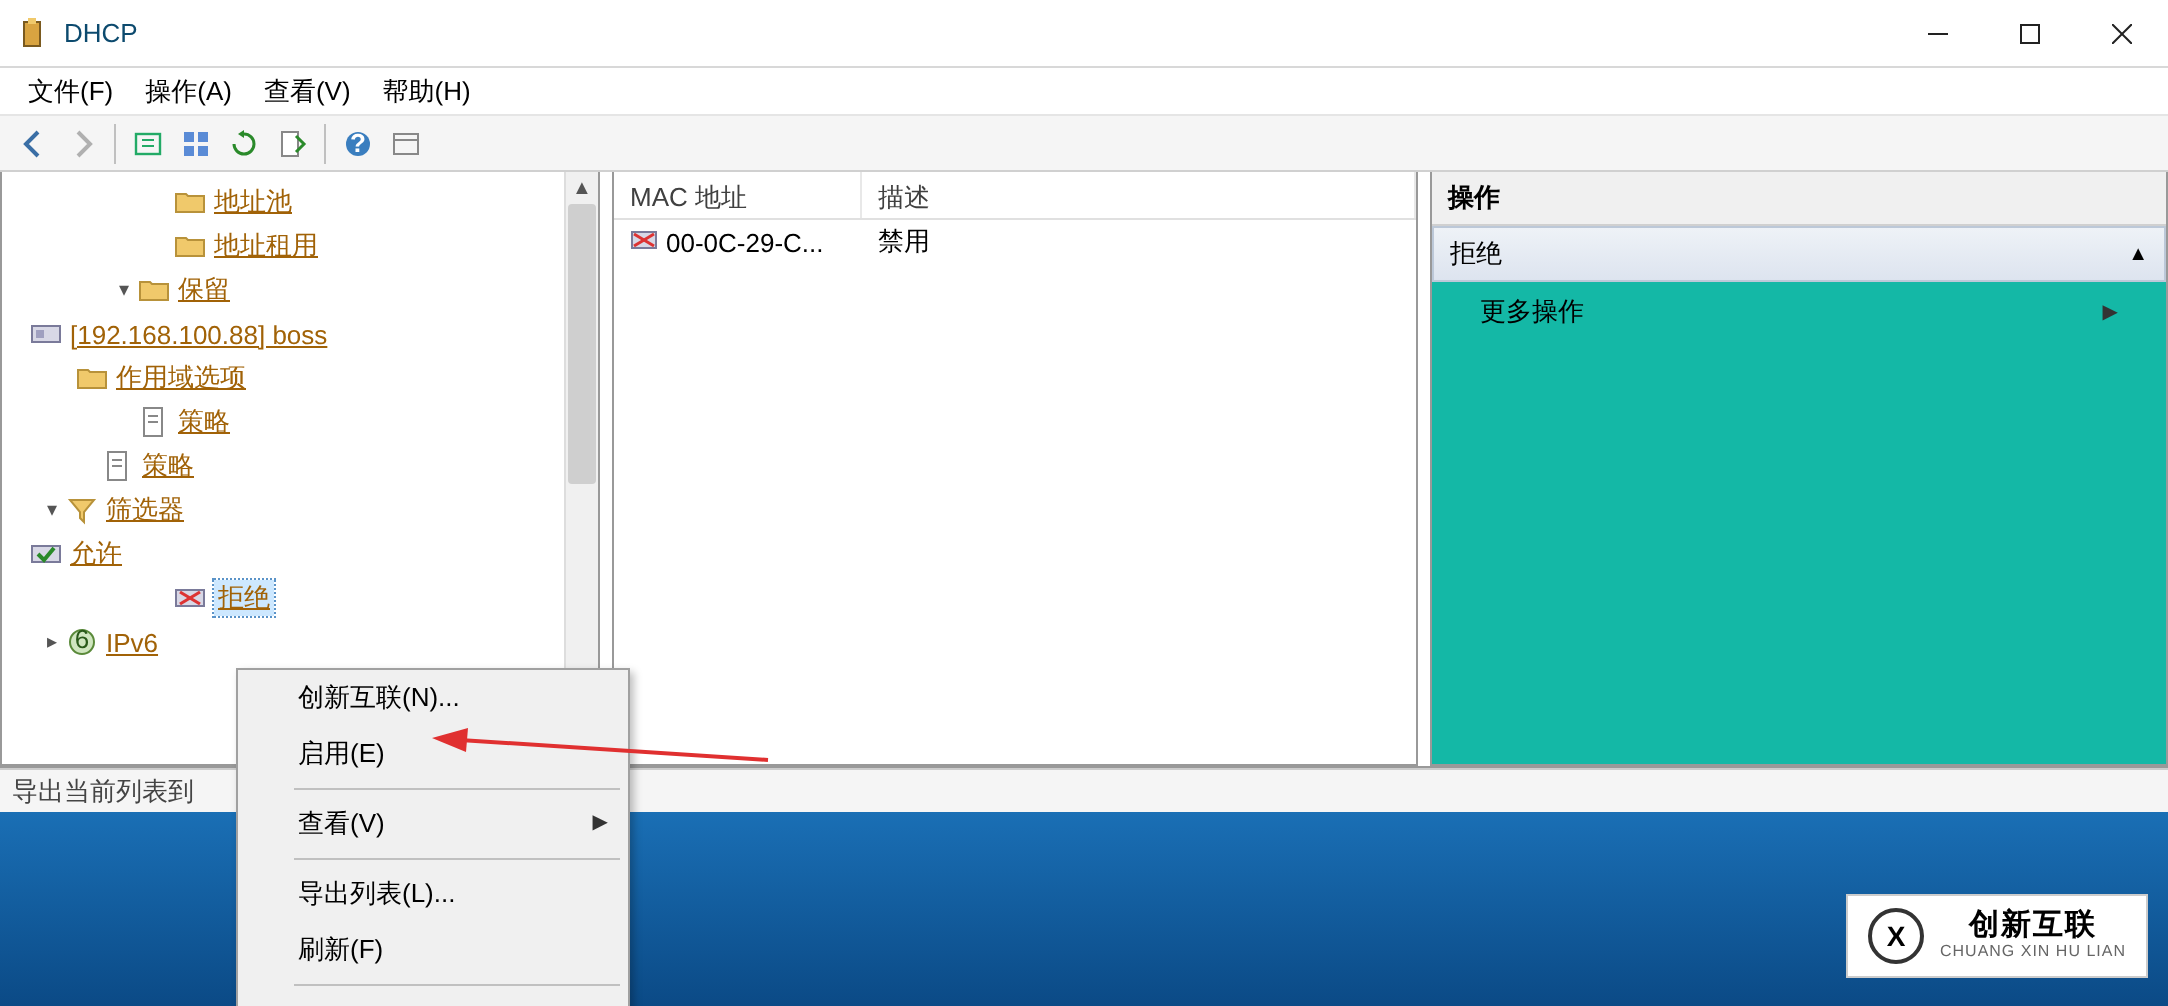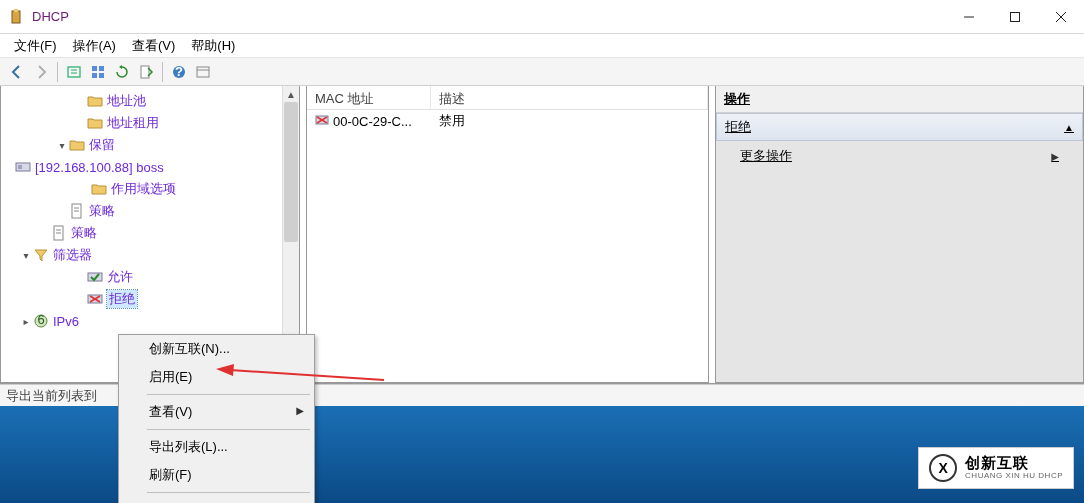--- a/index.html
+++ b/index.html
@@ -1,74 +1,74 @@
 <!DOCTYPE html>
 <html><head>
 <meta charset="utf-8">
 <style>
 * { margin: 0; padding: 0; box-sizing: border-box; font-family: "Microsoft YaHei", "Segoe UI", sans-serif; font-size: 13px; }
 html, body { width: 1084px; height: 503px; background: #fff; overflow: hidden; position: relative; }
 
 .titlebar { height: 34px; background: #fff; border-bottom: 1px solid #d8d8d8; display: flex; align-items: center; padding-left: 8px; }
 .titlebar .app-icon { width: 16px; height: 16px; margin-right: 8px; }
-.titlebar .title { flex: 1; font-size: 13px; color: #701a75; }
+.titlebar .title { flex: 1; font-size: 13px; color: #0c4a6e; }
 .titlebar .win-controls { display: flex; }
 .titlebar .win-btn { width: 46px; height: 32px; display: flex; align-items: center; justify-content: center; }
 .titlebar .win-btn svg { width: 10px; height: 10px; }
 
 .menubar { height: 24px; background: #fff; display: flex; align-items: center; padding-left: 8px; gap: 4px; border-bottom: 1px solid #e5e5e5; }
 .menubar .menu-item { padding: 2px 6px; }
 
 .toolbar { height: 28px; background: #f5f5f5; border-bottom: 1px solid #d0d0d0; display: flex; align-items: center; padding-left: 6px; gap: 2px; }
 .toolbar .tbtn { width: 22px; height: 22px; display: flex; align-items: center; justify-content: center; border: 1px solid transparent; }
 .toolbar .tbtn svg { width: 16px; height: 16px; }
 .toolbar .sep { width: 1px; height: 20px; background: #c0c0c0; margin: 0 3px; }
 
 .main-area { display: flex; height: 298px; border-bottom: 1px solid #999; }
 .tree-pane { width: 300px; border: 1px solid #999; border-top: none; position: relative; background: #fff; overflow: hidden; }
 .tree-content { padding-top: 4px; }
 .tree-row { display: flex; align-items: center; height: 22px; white-space: nowrap; }
 .expander { width: 14px; display: inline-flex; justify-content: center; align-items: center; color: #555; font-size: 10px; }
 .node-icon { width: 16px; height: 16px; margin-right: 4px; display: inline-flex; align-items: center; justify-content: center; }
-.node-label { color: #6d28d9; }
+.node-label { color: #a16207; text-decoration: underline; }
 .selected .node-label { background: #cde8ff; outline: 1px dotted #5a93c8; padding: 0 2px; }
 .tree-scrollbar { position: absolute; right: 0; top: 0; bottom: 0; width: 17px; background: #f0f0f0; border-left: 1px solid #ddd; }
 .tree-scrollbar .thumb { position: absolute; top: 16px; left: 1px; right: 1px; height: 140px; background: #cfcfcf; border-radius: 2px; }
 .tree-scrollbar .arr { position: absolute; left: 0; right: 0; height: 16px; display:flex; align-items:center; justify-content:center; color:#555; font-size:10px;}
 .tree-scrollbar .up { top:0; }
 .tree-scrollbar .down { bottom:0; }
 
 .list-pane { width: 403px; margin-left: 6px; border: 1px solid #999; border-top: none; background: #fff; position: relative; }
 .list-header { display: flex; height: 24px; border-bottom: 1px solid #e0e0e0; }
 .list-header .col { padding: 4px 8px; border-right: 1px solid #e8e8e8; color: #404040; }
 .list-row { display: flex; height: 22px; align-items: center; }
 .list-row .cell { padding: 0 8px; display: flex; align-items: center; gap: 4px; }
 .col-mac { width: 124px; }
 .col-desc { flex: 1; }
 
-.actions-pane { flex: 1; margin-left: 6px; border: 1px solid #999; border-top: none; background: #e5e5e5; text-decoration: underline; }
+.actions-pane { flex: 1; margin-left: 6px; border: 1px solid #999; border-top: none; background: #14b8a6; }
 .actions-header { background: #f0f0f0; padding: 4px 8px; border-bottom: 1px solid #d0d0d0; font-weight: bold; }
 .actions-sub { background: linear-gradient(#eef2f7,#dde4ef); border: 1px solid #bcc8d8; margin: 0; padding: 4px 8px; display: flex; justify-content: space-between; align-items: center; }
 .actions-sub .arrow-up { font-size: 10px; }
 .actions-item { padding: 6px 24px; display: flex; justify-content: space-between; align-items: center; }
 .actions-item .chev { font-size: 10px; color: #333; }
 
 .statusbar { height: 22px; background: #f5f5f5; padding: 2px 6px; color: #444; border-top: 1px solid #ccc; }
 
 .context-menu { position: absolute; left: 118px; top: 334px; width: 197px; background: #f0f0f0; border: 1px solid #a0a0a0; box-shadow: 2px 2px 4px rgba(0,0,0,.25); z-index: 100; }
 .context-menu .m-item { padding: 5px 12px 5px 30px; position: relative; }
 .context-menu .m-sep { height: 1px; background: #c0c0c0; margin: 3px 4px 3px 28px; }
 .context-menu .sub-ind { position: absolute; right: 10px; top: 7px; font-size: 10px; color:#333; }
 
 .arrow-annotation { position: absolute; left: 216px; top: 362px; width: 170px; height: 24px; z-index: 150; pointer-events: none; }
 
 .desktop { position: absolute; left:0; right:0; top: 406px; bottom:0; background: linear-gradient(180deg,#1a6fb5 0%, #0b4a86 100%); }
 .watermark { position: absolute; right: 10px; bottom: 14px; background: #fff; padding: 6px 10px; display:flex; align-items:center; gap:8px; border:1px solid #ccc; }
 .watermark .logo-circle { width:28px; height:28px; border:2px solid #333; border-radius:50%; display:flex; align-items:center; justify-content:center; font-weight:bold; font-size:14px;}
-.watermark .wm-text { line-height:1.1; }
+.watermark .wm-text { line-height:1.1;text-align:center; }
 .watermark .wm-cn { font-size:15px; font-weight:bold; letter-spacing:1px; }
 .watermark .wm-en { font-size:8px; color:#666; letter-spacing:0.5px; }
 </style>
 </head>
 <body>
 
 <div class="titlebar">
   <span class="app-icon">
     <svg viewBox="0 0 16 16">
         <rect x="4" y="2" width="8" height="12" fill="#d9a441" stroke="#7a5a1f"></rect>
@@ -191,21 +191,21 @@
         <div class="tree-row" style="">
           <span class="expander"></span>
           <span class="node-icon">
             <svg width="16" height="16" viewBox="0 0 16 16">
               <rect x="1" y="4" width="14" height="8" fill="#d8d8e6" stroke="#7a7a9a"></rect>
               <rect x="3" y="6" width="4" height="4" fill="#a0a0c0"></rect>
             </svg>
           </span>
           <span class="node-label">[192.168.100.88] boss</span>
         </div>
-        <div class="tree-row" style="padding-left: 76px;">
+        <div class="tree-row" style="padding-left: 23px;">
           <span class="expander"></span>
           <span class="node-icon">
             <svg width="16" height="16" viewBox="0 0 16 16">
               <path d="M1 4 L6 4 L7 5 L15 5 L15 13 L1 13 Z" fill="#f0c96b" stroke="#b8923a"></path>
             </svg>
           </span>
           <span class="node-label">作用域选项</span>
         </div>
         <div class="tree-row" style="padding-left: 54px;">
           <span class="expander"></span>
@@ -231,21 +231,21 @@
         </div>
         <div class="tree-row" style="padding-left: 18px;">
           <span class="expander">▾</span>
           <span class="node-icon">
             <svg width="16" height="16" viewBox="0 0 16 16">
               <path d="M2 3 L14 3 L9 9 L9 14 L7 12 L7 9 Z" fill="#f0c96b" stroke="#b8923a"></path>
             </svg>
           </span>
           <span class="node-label">筛选器</span>
         </div>
-        <div class="tree-row" style="padding-left: 72px;">
+        <div class="tree-row" style="">
           <span class="expander"></span>
           <span class="node-icon">
             <svg width="16" height="16" viewBox="0 0 16 16">
               <rect x="1" y="4" width="14" height="8" fill="#d8d8e6" stroke="#7a7a9a"></rect>
               <path d="M4 8 L7 11 L12 5" fill="none" stroke="#2a8a2a" stroke-width="2"></path>
             </svg>
           </span>
           <span class="node-label">允许</span>
         </div>
         <div class="tree-row selected" style="padding-left: 72px;">
@@ -311,21 +311,21 @@
 
 <div class="statusbar">
   <span>导出当前列表到</span>
 </div>
 
 <div class="desktop">
   <div class="watermark">
     <div class="logo-circle">X</div>
     <div class="wm-text">
       <div class="wm-cn">创新互联</div>
-      <div class="wm-en">CHUANG XIN HU DHCP</div>
+      <div class="wm-en">CHUANG XIN HU LIAN</div>
     </div>
   </div>
 </div>
 
 <div class="context-menu" id="context-menu">
     <div class="m-item">创新互联(N)...</div>
     <div class="m-item">启用(E)</div>
     <div class="m-sep"></div>
     <div class="m-item">查看(V)<span class="sub-ind">▶</span></div>
     <div class="m-sep"></div>

